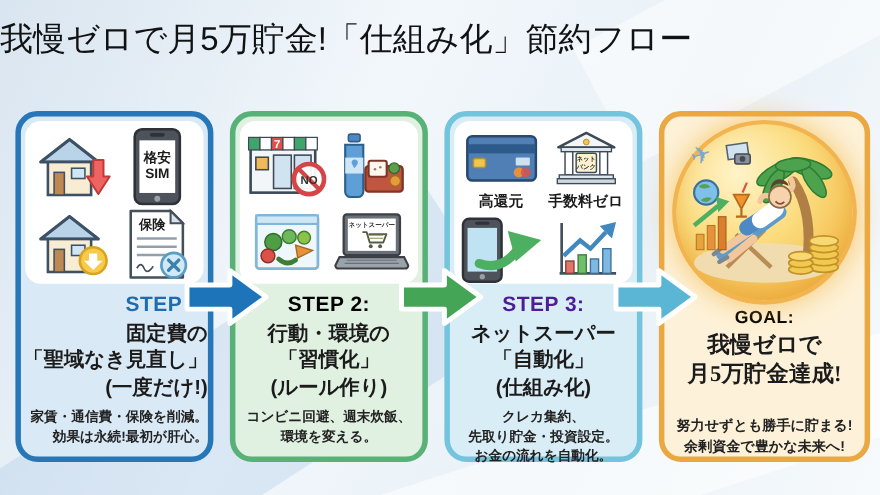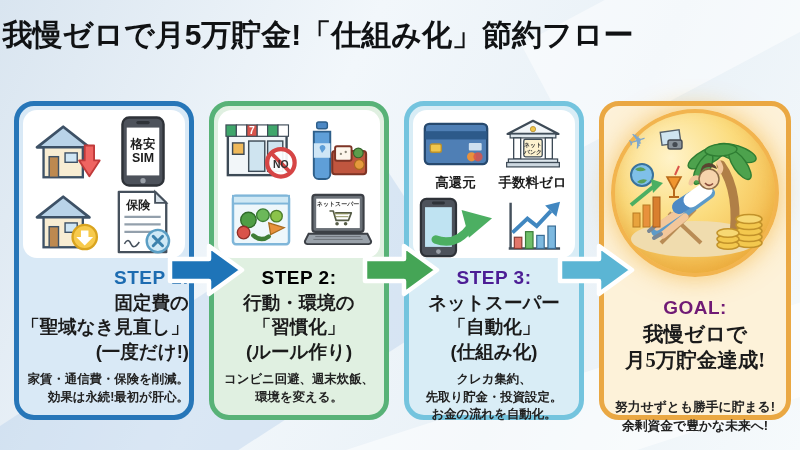--- a/index.html
+++ b/index.html
@@ -5,42 +5,42 @@
   html,body{margin:0;padding:0;}
   body{width:800px;height:450px;overflow:hidden;
        font-family:"Liberation Sans","DejaVu Sans",sans-serif;}
   .stage{position:relative;width:800px;height:450px;overflow:hidden;
          background:linear-gradient(115deg,#d9e5f0 0%,#f2f7fb 38%,#e9f1f7 68%,#f6fafc 100%);}
   .bg-stripe{position:absolute;z-index:0;pointer-events:none;}
   .bg-stripe.s1{left:-140px;top:330px;width:620px;height:150px;background:rgba(178,206,233,.38);transform:rotate(-33deg);}
   .bg-stripe.s2{left:180px;top:360px;width:900px;height:90px;background:rgba(255,255,255,.55);transform:rotate(-18deg);}
   .bg-stripe.s3{left:520px;top:-80px;width:500px;height:120px;background:rgba(255,255,255,.5);transform:rotate(-28deg);}
 
-  .main-title{position:absolute;z-index:3;top:15px;left:0;width:636px;text-align:center;
-              font-size:30px;font-weight:700;color:#101214;letter-spacing:0;}
+  .main-title{position:absolute;z-index:3;top:15px;left:0;width:636px;
+              font-size:30px;font-weight:400;color:#101214;letter-spacing:0;}
 
   .panel{position:absolute;z-index:2;top:101px;height:319px;width:180px;
          border-radius:20px;border:5px solid;box-sizing:border-box;text-align:center;}
   .panel.p1{left:14px;border-color:#2776b8;background:#d9e9f6;text-align:right;}
   .panel.p2{left:209px;border-color:#58b277;background:#e0f0e1;}
   .panel.p3{left:404px;border-color:#74c4de;background:#d9edf6;}
   .panel.p4{left:599px;width:192px;border-color:#eaa843;background:#fdf2d9;}
 
   .icon-area{margin:4px;height:148px;background:#ffffff;border-radius:14px;
              display:grid;grid-template-columns:1fr 1fr;align-items:center;justify-items:center;
              padding:6px 4px;box-sizing:border-box;row-gap:2px;}
   .icon-area.with-labels{grid-template-rows:56px 18px 66px;}
   .icon-cell{display:flex;align-items:center;justify-content:center;}
   .icon-label{font-size:13.5px;font-weight:800;color:#1c1c1c;line-height:1;}
 
   .step-header{margin-top:9px;font-size:19px;font-weight:800;letter-spacing:.5px;}
   .p1 .step-header{color:#1d6cb1}
   .p2 .step-header{color:#000000}
   .p3 .step-header{color:#4c1d95}
-  .p4 .step-header{color:#701a75;font-size:19px;margin-top:20px;}
+  .p4 .step-header{color:#000000;font-size:16px;margin-top:4px;}
 
   .panel-title{margin-top:2px;font-size:18.5px;font-weight:800;color:#1b1b1b;line-height:1.32;}
   .p4 .panel-title{font-size:20.5px;line-height:1.28;font-family:Liberation Serif, serif;}
   .panel-body{margin-top:7px;font-size:12.4px;font-weight:700;color:#222;line-height:1.42;}
   .p4 .panel-body{font-size:12.8px;margin-top:25px;}
 
   .flow-arrow{position:absolute;z-index:6;top:242px;width:78px;height:56px;}
   .flow-arrow.a1{left:167px}
   .flow-arrow.a2{left:362px}
   .flow-arrow.a3{left:557px}

